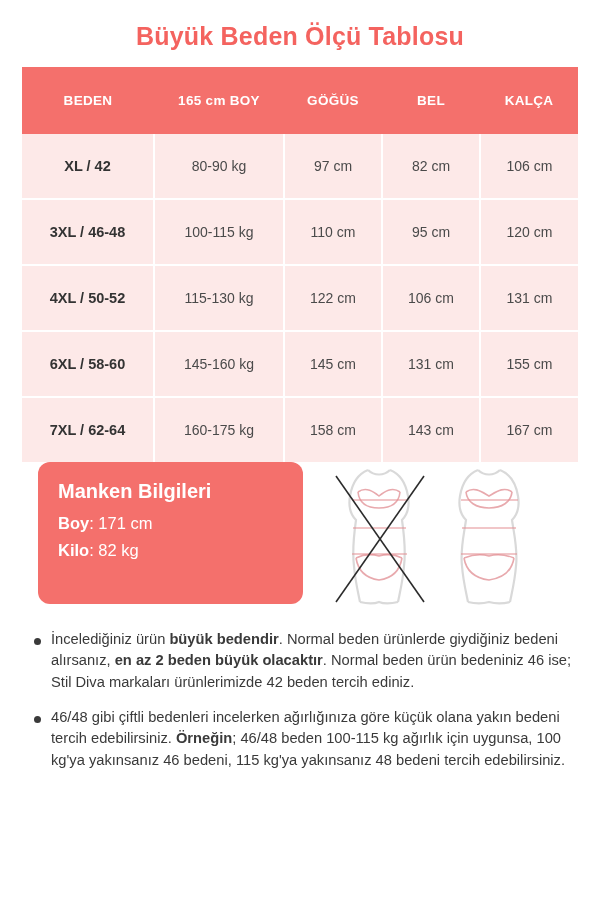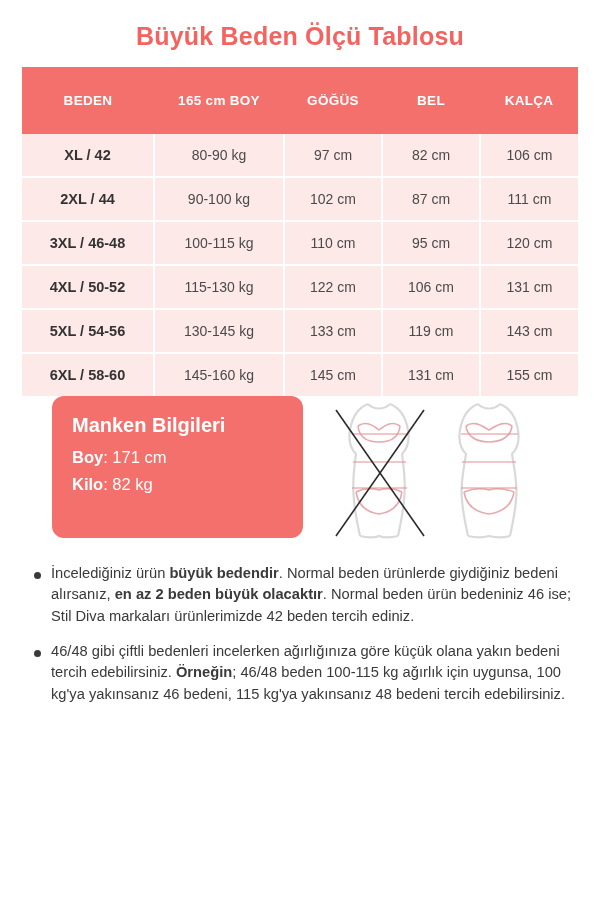--- a/index.html
+++ b/index.html
@@ -43,21 +43,21 @@
     padding: 26px 2px;
     text-align: center;
     border: none;
     letter-spacing: 0.3px;
   }
   table.size-table tbody td {
     background: #fde9e8;
     color: #4a4a4a;
     font-size: 14px;
     text-align: center;
-    padding: 13px 2px;
+    padding: 24px 2px;
     border-bottom: 2px solid #ffffff;
     border-right: 2px solid #ffffff;
   }
   table.size-table tbody td:last-child { border-right: none; }
   table.size-table tbody tr:last-child td { border-bottom: none; }
   table.size-table tbody td.beden-col {
     font-weight: bold;
     color: #333;
     font-size: 14.5px;
   }
@@ -70,21 +70,21 @@
   .note {
     text-align: center;
     font-size: 13.2px;
     color: #4a4a4a;
     margin: 13px 0 14px 0;
   }
 
   .model-row {
     display: flex;
     align-items: flex-start;
-    margin: 0 0 0 30px;
+    margin: 0 0 0 16px;
     gap: 15px;
   }
   .model-card {
     background: #f4706c;
     color: #ffffff;
     border-radius: 12px;
     padding: 16px 20px 18px 20px;
     width: 283px;
     min-height: 142px;
   }
@@ -155,53 +155,46 @@
     </thead>
     <tbody>
       <tr>
         <td class="beden-col">XL / 42</td>
         <td>80-90 kg</td>
         <td>97 cm</td>
         <td>82 cm</td>
         <td>106 cm</td>
       </tr>
       <tr>
-        <td class="beden-col">2XL / 44</td>
-        <td>90-100 kg</td>
-        <td>102 cm</td>
-        <td>87 cm</td>
-        <td>111 cm</td>
-      </tr>
-      <tr>
         <td class="beden-col">3XL / 46-48</td>
         <td>100-115 kg</td>
         <td>110 cm</td>
         <td>95 cm</td>
         <td>120 cm</td>
       </tr>
       <tr>
         <td class="beden-col">4XL / 50-52</td>
         <td>115-130 kg</td>
         <td>122 cm</td>
         <td>106 cm</td>
         <td>131 cm</td>
       </tr>
       <tr>
-        <td class="beden-col">5XL / 54-56</td>
-        <td>130-145 kg</td>
-        <td>133 cm</td>
-        <td>119 cm</td>
-        <td>143 cm</td>
-      </tr>
-      <tr>
         <td class="beden-col">6XL / 58-60</td>
         <td>145-160 kg</td>
         <td>145 cm</td>
         <td>131 cm</td>
         <td>155 cm</td>
+      </tr>
+      <tr>
+        <td class="beden-col">7XL / 62-64</td>
+        <td>160-175 kg</td>
+        <td>158 cm</td>
+        <td>143 cm</td>
+        <td>167 cm</td>
       </tr>
     </tbody>
   </table>
 
 
   <div class="model-row">
     <div class="model-card">
       <h3>Manken Bilgileri</h3>
       <div class="line">
         <b>Boy</b><span>: </span><span>171 cm</span>

